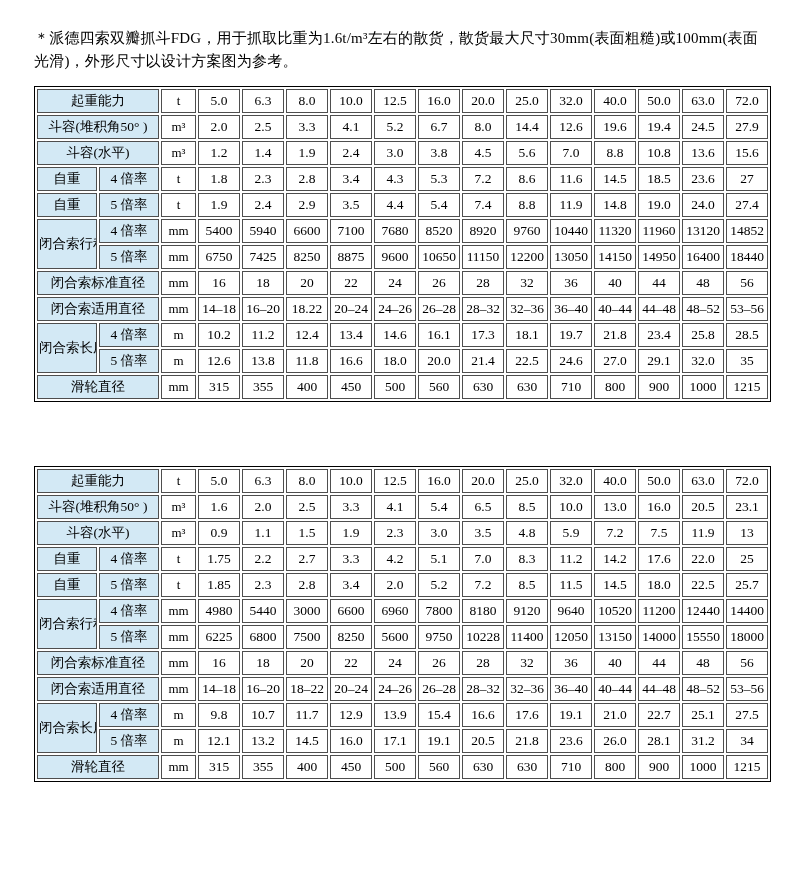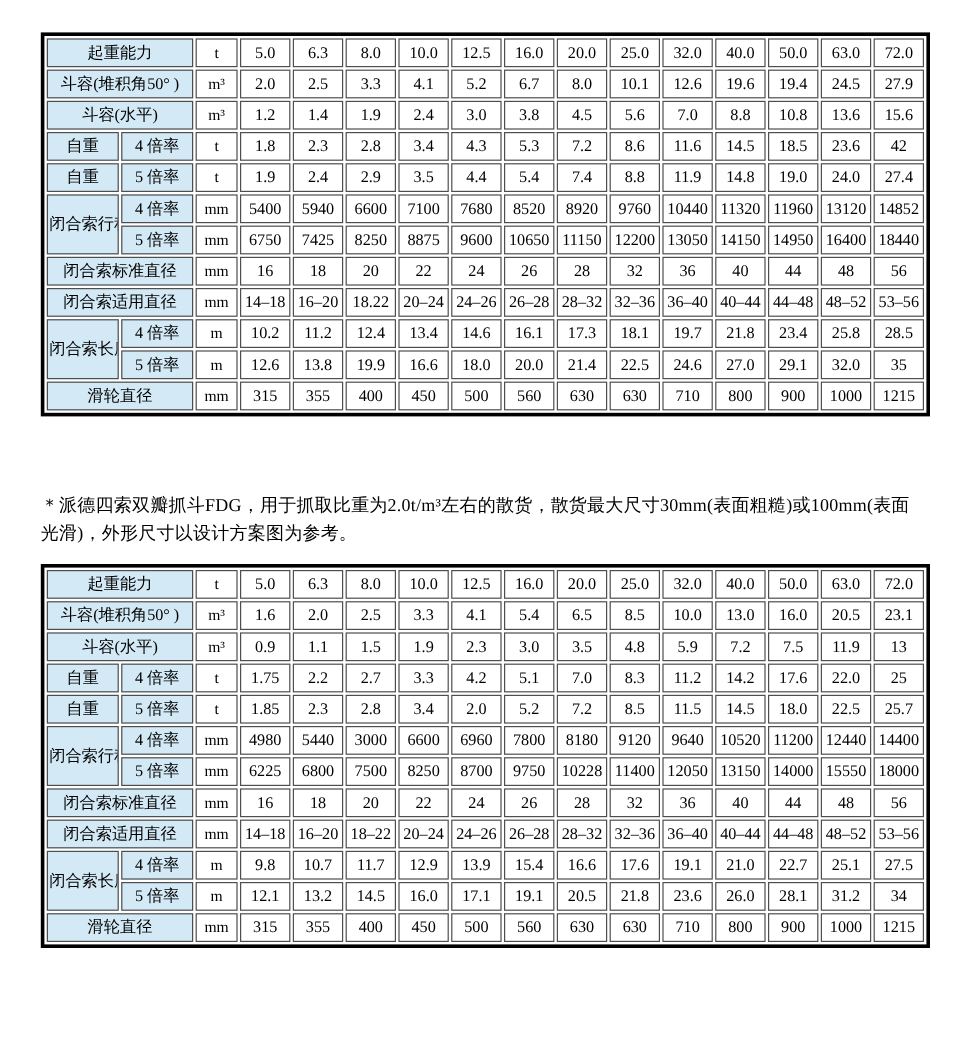--- a/index.html
+++ b/index.html
@@ -18,21 +18,21 @@
     font-size: 15px;
     line-height: 23px;
     margin: 0 0 13px 0;
     letter-spacing: 0.2px;
   }
   table.spec-table {
     table-layout: fixed;
     width: 723px;
     border-collapse: separate;
     border-spacing: 2px;
-    border: 3px solid #000000;
+    border: 1px solid #000000;
     background: #ffffff;
   }
   table.spec-table td {
     border: 1px solid #4e4e4e;
     text-align: center;
     vertical-align: middle;
     font-size: 13.5px;
     line-height: 18px;
     padding: 2px 1px;
     white-space: nowrap;
@@ -41,20 +41,21 @@
   }
   table.spec-table td.label { background: var(--header-bg, #d3e9f5); }
   table.spec-table td.unit  { font-size: 13px; }
 </style>
 </head>
 <body style="--header-bg: #d3e9f5;">
 
 <div class="page">
 
   <div class="section">
+    <p class="intro">＊派德四索双瓣抓斗FDG，用于抓取比重为1.6t/m³左右的散货，散货最大尺寸30mm(表面粗糙)或100mm(表面光滑)，外形尺寸以设计方案图为参考。</p>
     <table class="spec-table">
       <colgroup>
         <col style="width:60px">
           <col style="width:60px">
           <col style="width:35px">
         <col span="13" style="width:42px">
       </colgroup>
       <tbody>
           <tr>
             <td class="label" colspan="2">起重能力</td>
@@ -76,21 +77,21 @@
           <tr>
             <td class="label" colspan="2">斗容(堆积角50° )</td>
             <td class="unit">m³</td>
             <td class="val">2.0</td>
             <td class="val">2.5</td>
             <td class="val">3.3</td>
             <td class="val">4.1</td>
             <td class="val">5.2</td>
             <td class="val">6.7</td>
             <td class="val">8.0</td>
-            <td class="val">10.1</td>
+            <td class="val">14.4</td>
             <td class="val">12.6</td>
             <td class="val">19.6</td>
             <td class="val">19.4</td>
             <td class="val">24.5</td>
             <td class="val">27.9</td>
           </tr>
           <tr>
             <td class="label" colspan="2">斗容(水平)</td>
             <td class="unit">m³</td>
             <td class="val">1.2</td>
@@ -116,21 +117,21 @@
             <td class="val">2.8</td>
             <td class="val">3.4</td>
             <td class="val">4.3</td>
             <td class="val">5.3</td>
             <td class="val">7.2</td>
             <td class="val">8.6</td>
             <td class="val">11.6</td>
             <td class="val">14.5</td>
             <td class="val">18.5</td>
             <td class="val">23.6</td>
-            <td class="val">42</td>
+            <td class="val">27</td>
           </tr>
           <tr>
             <td class="label">自重</td>
             <td class="label">5 倍率</td>
             <td class="unit">t</td>
             <td class="val">1.9</td>
             <td class="val">2.4</td>
             <td class="val">2.9</td>
             <td class="val">3.5</td>
             <td class="val">4.4</td>
@@ -228,21 +229,21 @@
             <td class="val">21.8</td>
             <td class="val">23.4</td>
             <td class="val">25.8</td>
             <td class="val">28.5</td>
           </tr>
           <tr>
             <td class="label">5 倍率</td>
             <td class="unit">m</td>
             <td class="val">12.6</td>
             <td class="val">13.8</td>
-            <td class="val">19.9</td>
+            <td class="val">11.8</td>
             <td class="val">16.6</td>
             <td class="val">18.0</td>
             <td class="val">20.0</td>
             <td class="val">21.4</td>
             <td class="val">22.5</td>
             <td class="val">24.6</td>
             <td class="val">27.0</td>
             <td class="val">29.1</td>
             <td class="val">32.0</td>
             <td class="val">35</td>
@@ -262,21 +263,20 @@
             <td class="val">800</td>
             <td class="val">900</td>
             <td class="val">1000</td>
             <td class="val">1215</td>
           </tr>
         </tbody>
     </table>
   </div>
 
   <div class="section">
-    <p class="intro">＊派德四索双瓣抓斗FDG，用于抓取比重为2.0t/m³左右的散货，散货最大尺寸30mm(表面粗糙)或100mm(表面光滑)，外形尺寸以设计方案图为参考。</p>
     <table class="spec-table">
       <colgroup>
         <col style="width:60px">
           <col style="width:60px">
           <col style="width:35px">
         <col span="13" style="width:42px">
       </colgroup>
       <tbody>
           <tr>
             <td class="label" colspan="2">起重能力</td>
@@ -383,21 +383,21 @@
             <td class="val">12440</td>
             <td class="val">14400</td>
           </tr>
           <tr>
             <td class="label">5 倍率</td>
             <td class="unit">mm</td>
             <td class="val">6225</td>
             <td class="val">6800</td>
             <td class="val">7500</td>
             <td class="val">8250</td>
-            <td class="val">8700</td>
+            <td class="val">5600</td>
             <td class="val">9750</td>
             <td class="val">10228</td>
             <td class="val">11400</td>
             <td class="val">12050</td>
             <td class="val">13150</td>
             <td class="val">14000</td>
             <td class="val">15550</td>
             <td class="val">18000</td>
           </tr>
           <tr>

